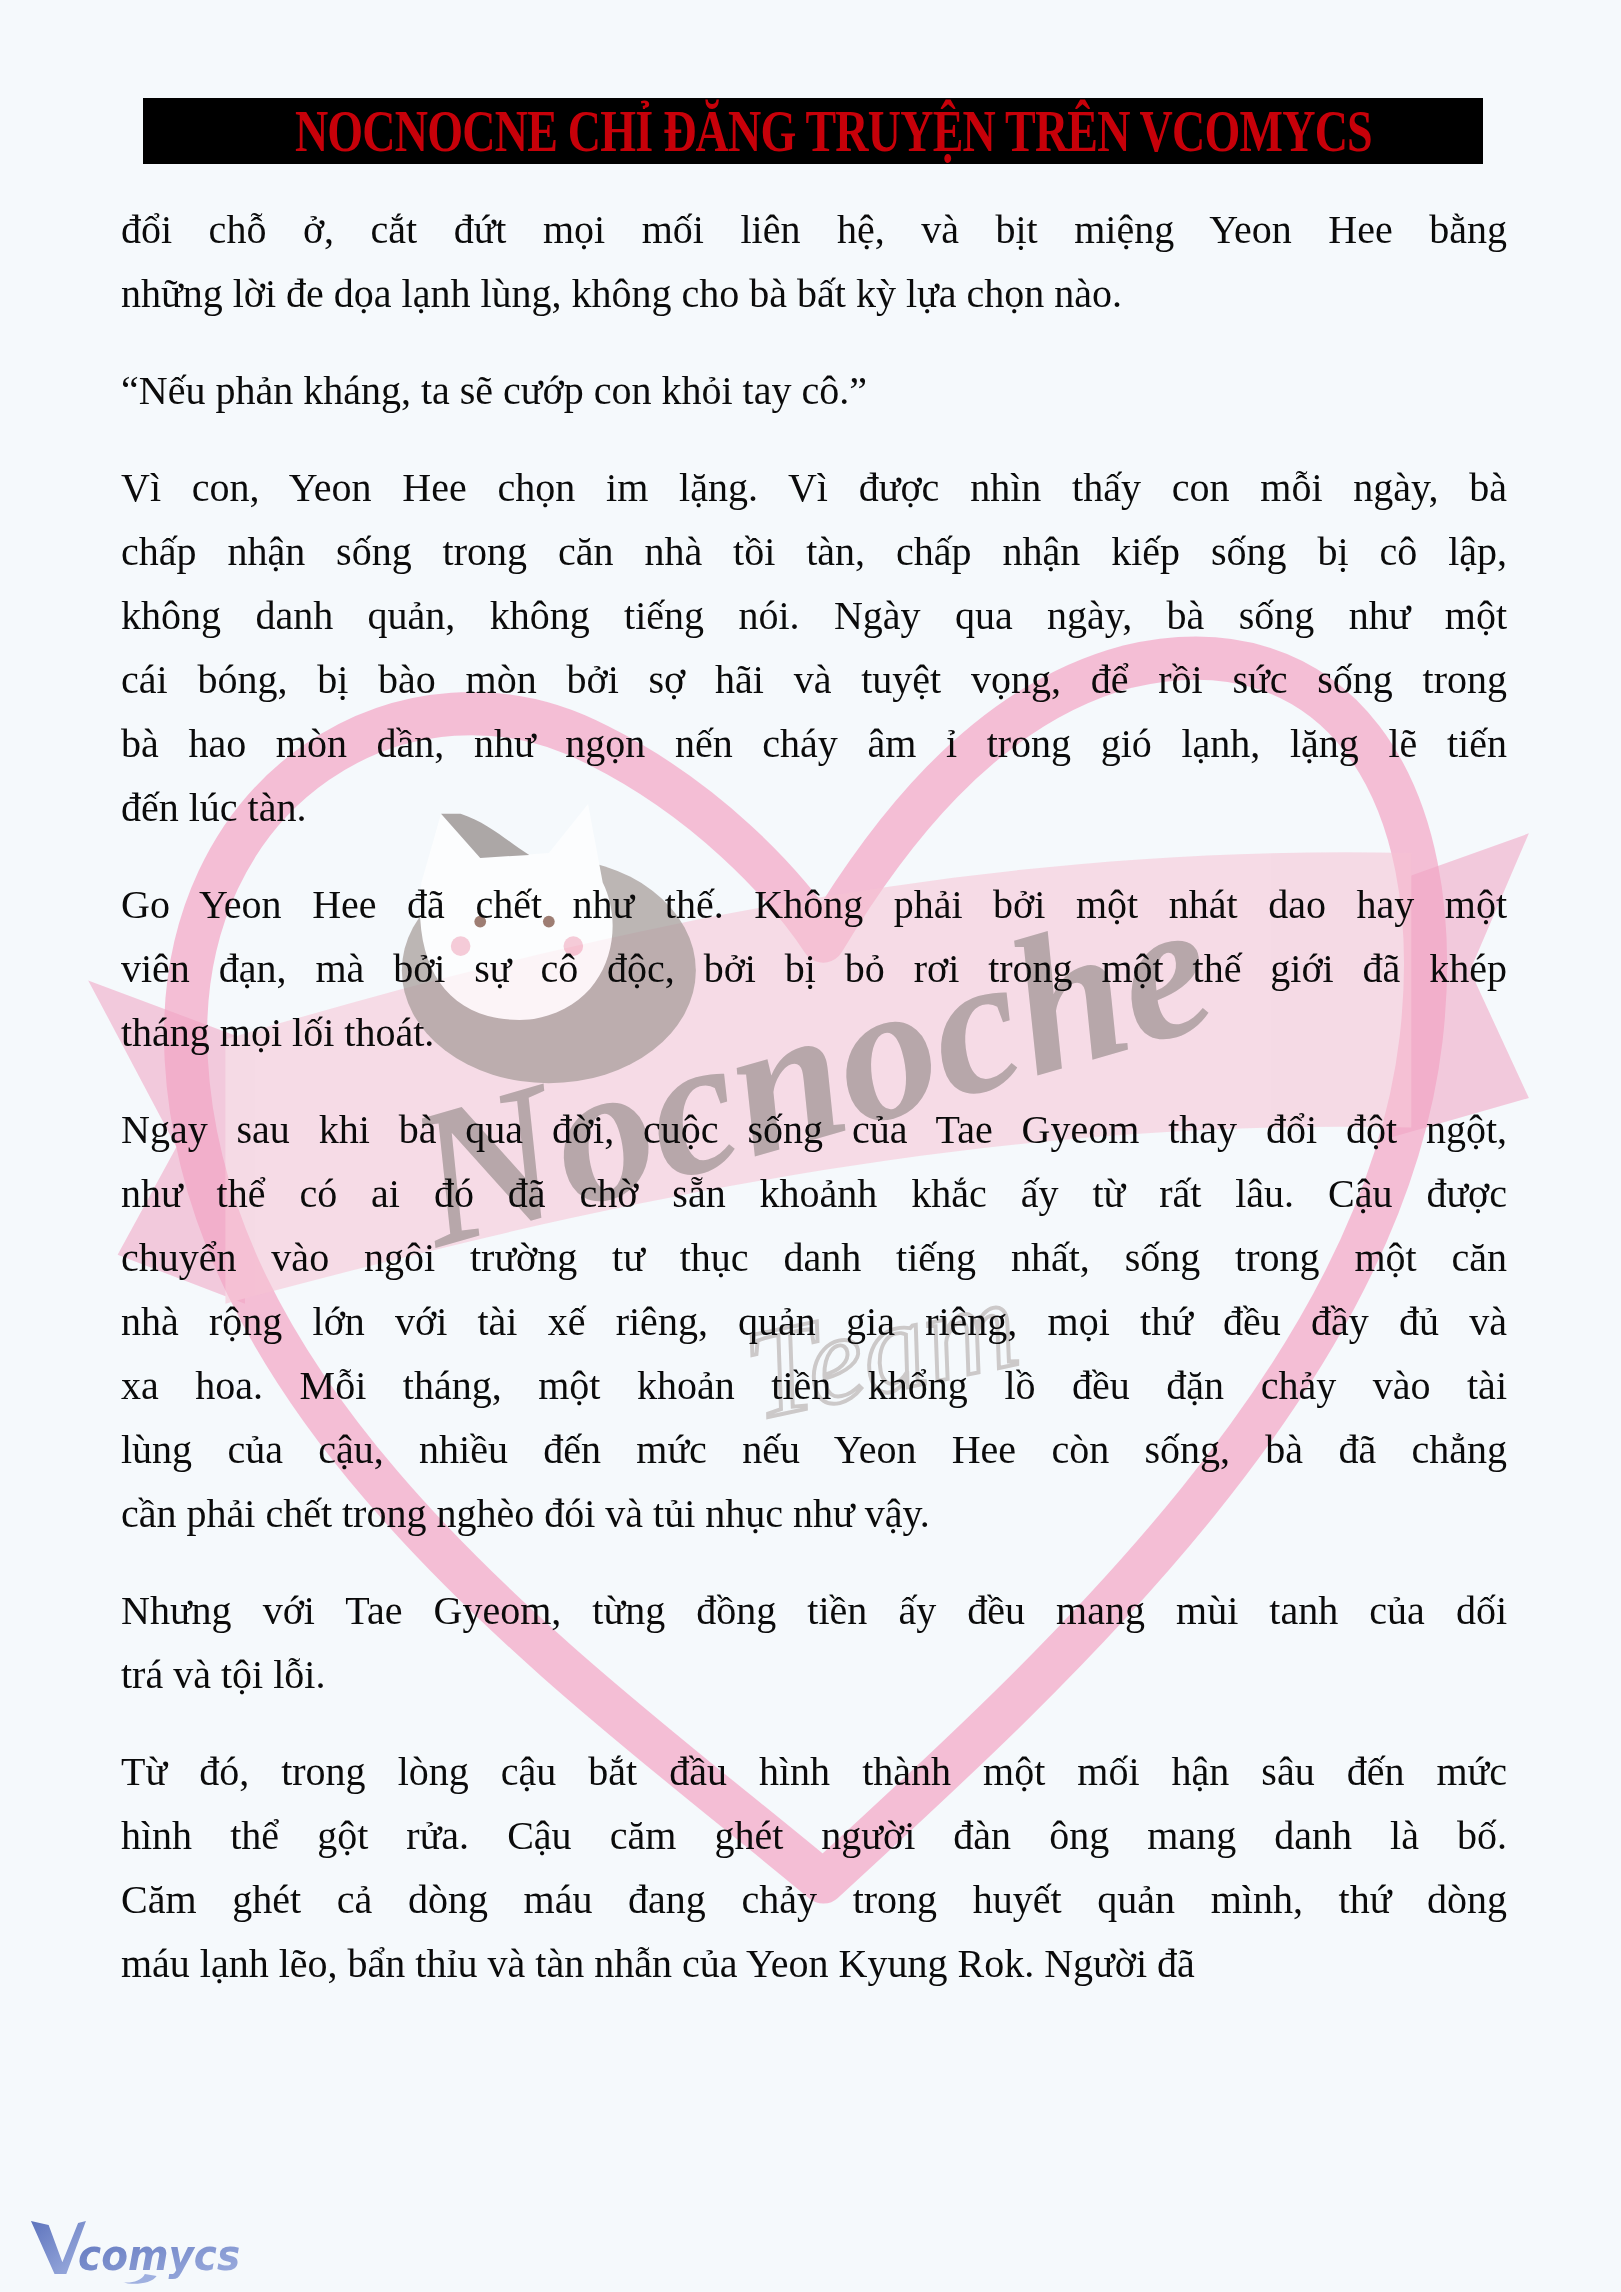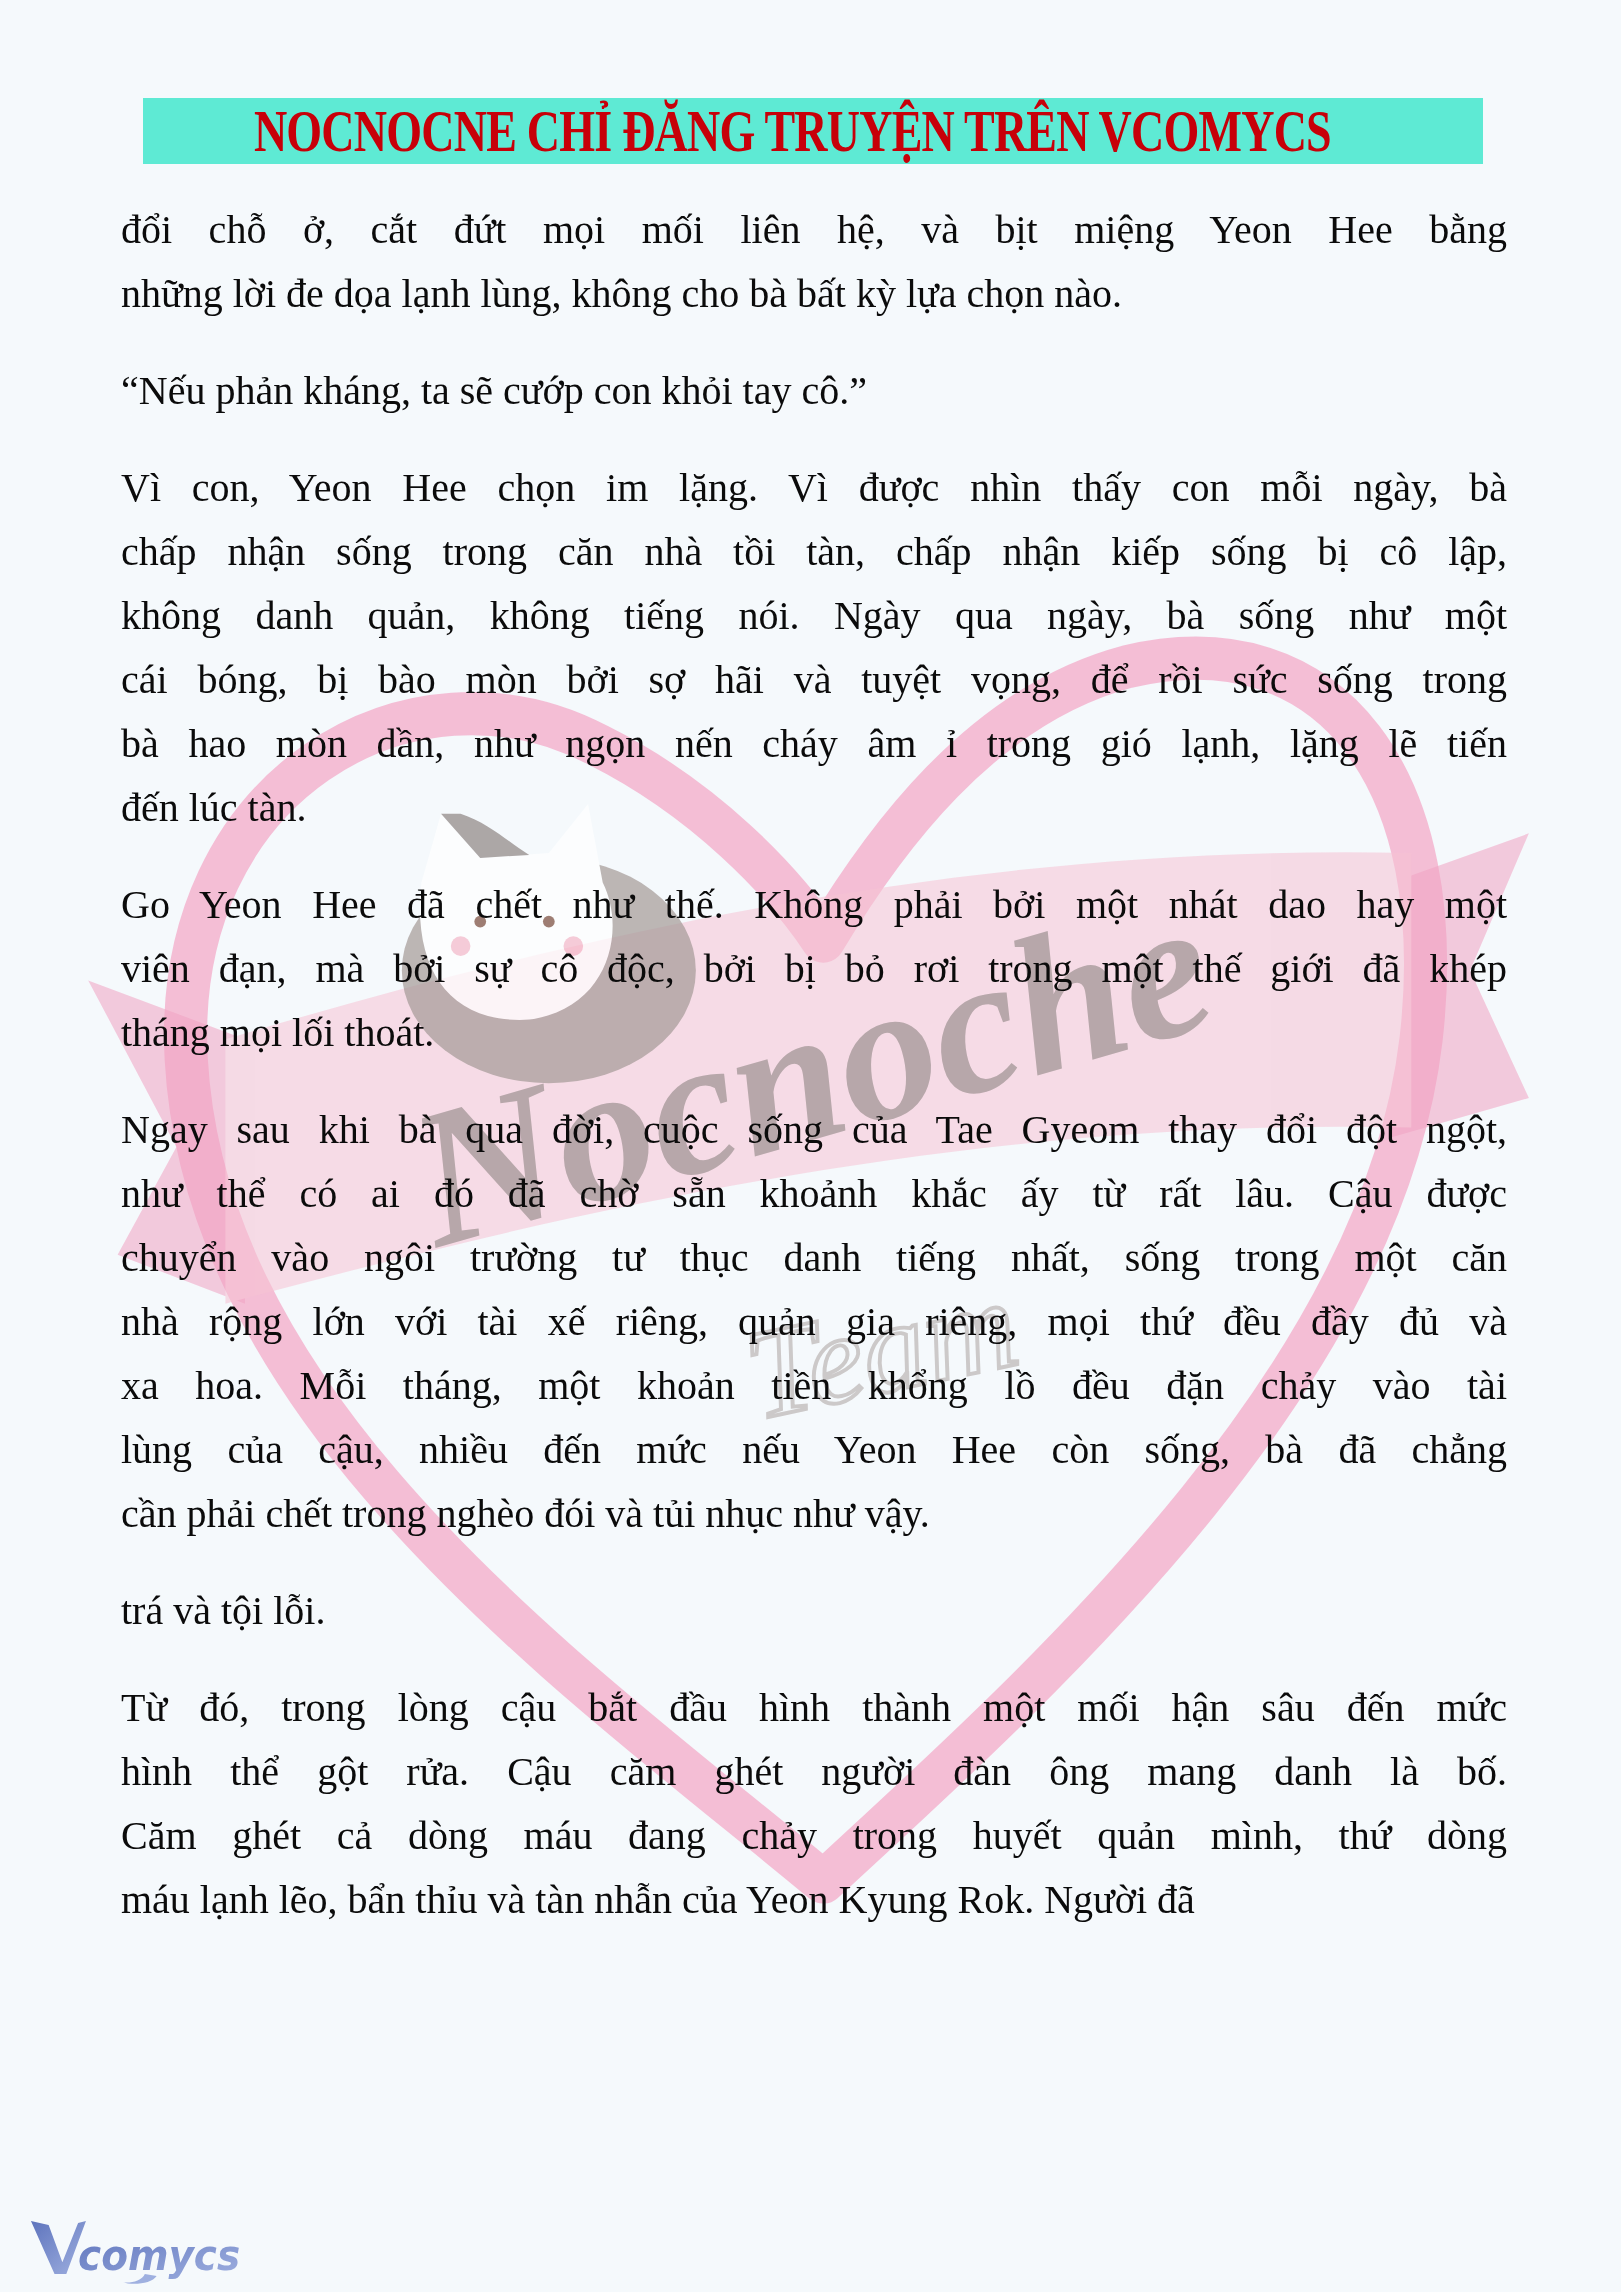--- a/index.html
+++ b/index.html
@@ -7,22 +7,22 @@
     width: 1621px; height: 2293px; position: relative; overflow: hidden;
     background: #f5f9fc;
     font-family: "Liberation Serif", "DejaVu Serif", serif;
   }
   .watermark {
     position: absolute; left: 0; top: 0; width: 1621px; height: 2293px;
     pointer-events: none; z-index: 0;
   }
   .title-band {
     position: absolute; left: 143px; top: 98px; width: 1340px; height: 66px;
-    background: #5eead4; z-index: 2;
-    display: flex; align-items: center; justify-content: flex-end;
+    background: #000000; z-index: 2;
+    display: flex; align-items: center; justify-content: flex-start;
   }
   .title-text {
     font-family: "Liberation Serif", serif;
     font-weight: bold; color: #c70009;
     font-size: 59px; line-height: 66px; letter-spacing: -1px;
     transform: scaleX(0.78); transform-origin: center;
     white-space: nowrap;
   }
   .content {
     position: absolute; left: 121px; top: 198px; width: 1386px; z-index: 2;
@@ -93,20 +93,21 @@
     <div class="para">
       <span class="line">Ngay sau khi bà qua đời, cuộc sống của Tae Gyeom thay đổi đột ngột,</span>
       <span class="line">như thể có ai đó đã chờ sẵn khoảnh khắc ấy từ rất lâu. Cậu được</span>
       <span class="line">chuyển vào ngôi trường tư thục danh tiếng nhất, sống trong một căn</span>
       <span class="line">nhà rộng lớn với tài xế riêng, quản gia riêng, mọi thứ đều đầy đủ và</span>
       <span class="line">xa hoa. Mỗi tháng, một khoản tiền khổng lồ đều đặn chảy vào tài</span>
       <span class="line">lùng của cậu, nhiều đến mức nếu Yeon Hee còn sống, bà đã chẳng</span>
       <span class="line last">cần phải chết trong nghèo đói và tủi nhục như vậy.</span>
     </div>
     <div class="para">
+      <span class="line">Nhưng với Tae Gyeom, từng đồng tiền ấy đều mang mùi tanh của dối</span>
       <span class="line last">trá và tội lỗi.</span>
     </div>
     <div class="para">
       <span class="line">Từ đó, trong lòng cậu bắt đầu hình thành một mối hận sâu đến mức</span>
       <span class="line">hình thể gột rửa. Cậu căm ghét người đàn ông mang danh là bố.</span>
       <span class="line">Căm ghét cả dòng máu đang chảy trong huyết quản mình, thứ dòng</span>
       <span class="line last">máu lạnh lẽo, bẩn thỉu và tàn nhẫn của Yeon Kyung Rok. Người đã</span>
     </div>
   </div>
 

